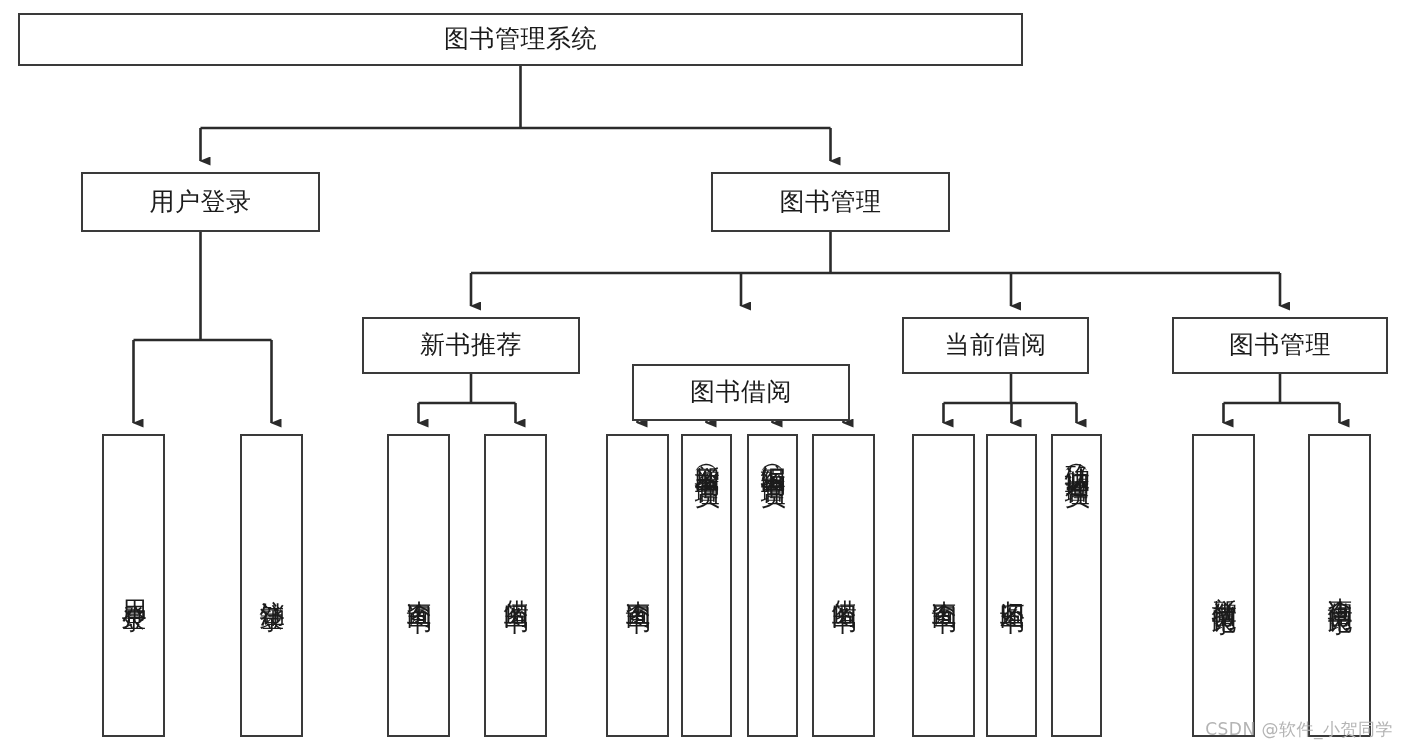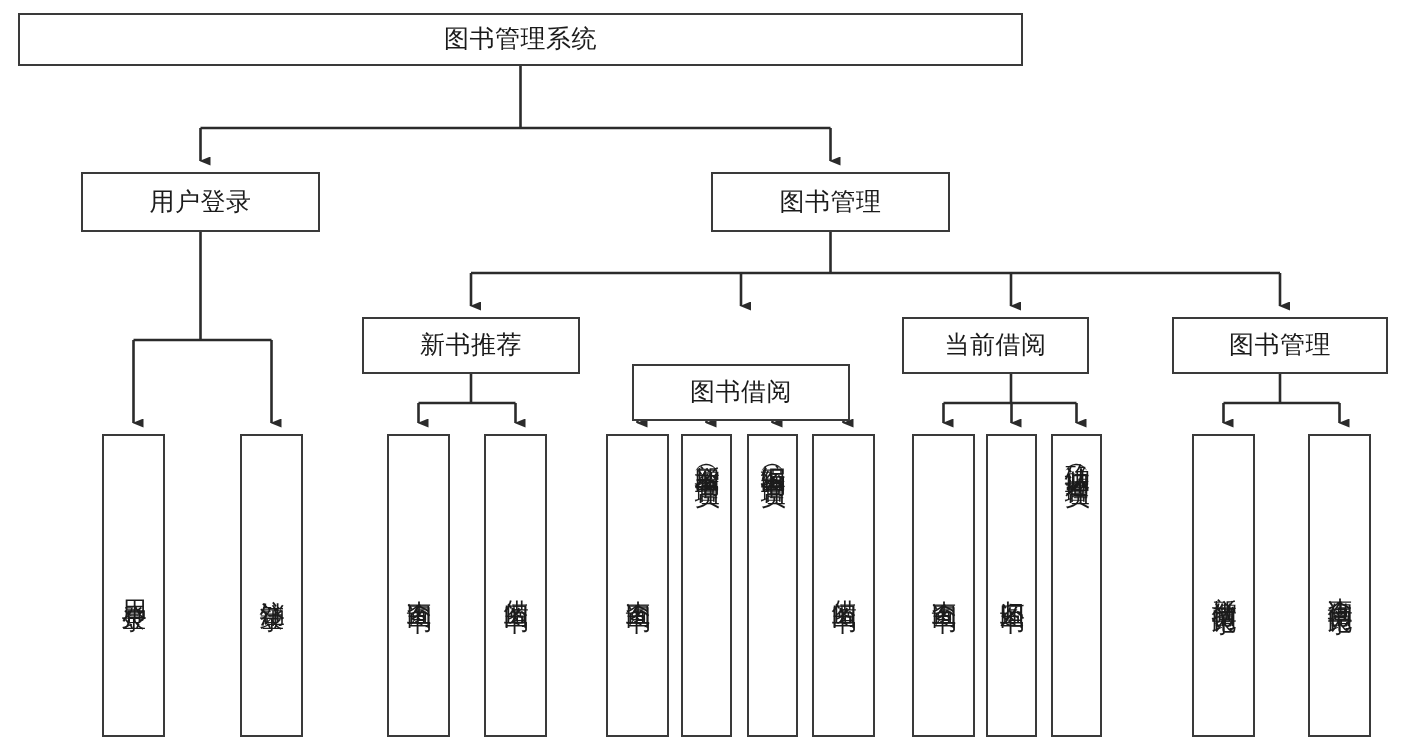--- a/index.html
+++ b/index.html
@@ -182,13 +182,14 @@
         <span class="node-label">确认归还（管理员）</span>
       </div>
       <div class="node vert centered" style="left: 1192px; top: 434px; width: 63px; height: 303px;">
         <span class="node-label">新增借阅记录</span>
       </div>
       <div class="node vert centered" style="left: 1308px; top: 434px; width: 63px; height: 303px;">
         <span class="node-label">查询借阅记录</span>
       </div>
     </div>
 
+  <div id="watermark">CSDN @软件_小贺同学</div>
 </div>
 
 </body></html>

